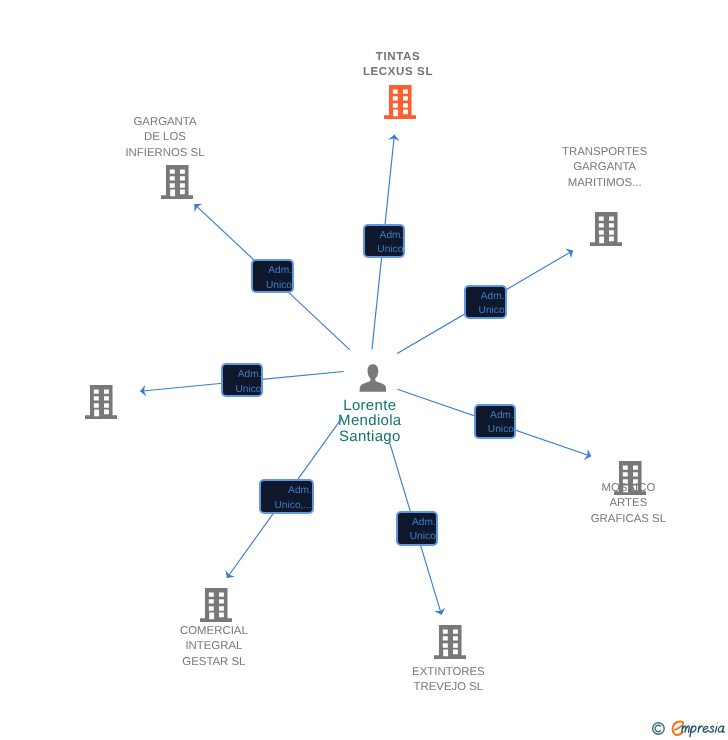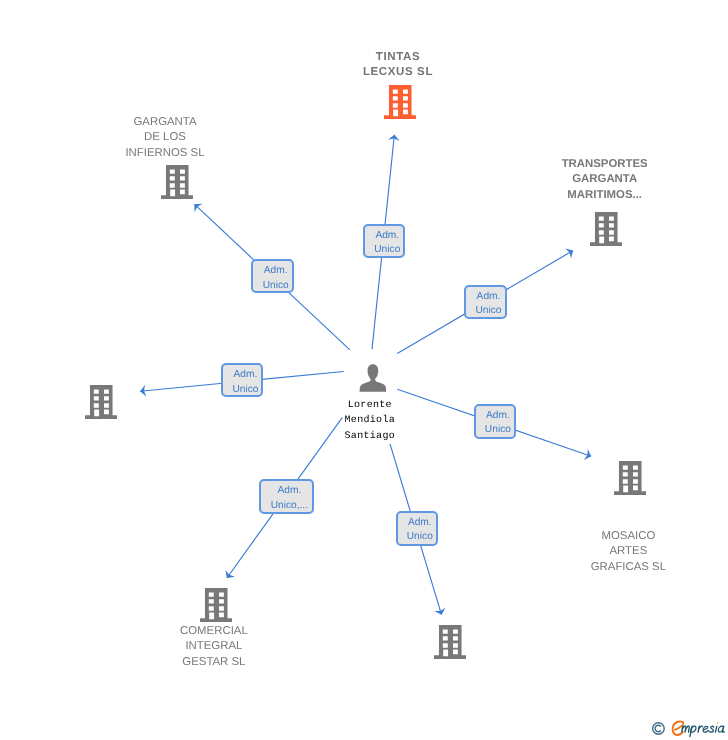--- a/index.html
+++ b/index.html
@@ -10,27 +10,27 @@
        text-rendering:geometricPrecision;}
   #stage{position:relative;width:691px;height:740px;background:#fff;}
 
   svg.edges{position:absolute;left:0;top:0;width:728px;height:740px;}
 
   .node-icon{position:absolute;}
   .node-label{position:absolute;text-align:center;color:#787878;
               font-size:11.4px;line-height:15.4px;white-space:nowrap;}
   .node-label span{display:block;}
   .node-label.hl{font-weight:bold;color:#757575;font-size:11.5px;letter-spacing:.62px;}
-  .node-label.center{font-size:10px;letter-spacing:.32px;line-height:15.4px;color:#000000;font-family:Liberation Mono, monospace;}
+  .node-label.center{font-size:15px;letter-spacing:.32px;line-height:15.4px;color:#0f766e;}
 
   .edge-label{position:absolute;box-sizing:border-box;
               border:2px solid #6198e4;border-radius:5px;
-              background:#e5e5e5;color:#3d7cc9;
+              background:#0f172a;color:#3d7cc9;
               font-size:10.2px;line-height:14.4px;
-              text-align:center;padding-left:6.0px;padding-top:3.0px;}
+              text-align:right;padding-left:6.0px;padding-top:3.0px;}
   .edge-label span{display:block;}
 
   #wm{position:absolute;left:648px;top:718px;width:80px;height:22px;}
 </style>
 </head>
 <body>
 
 <div id="stage">
 
   <svg width="0" height="0" style="position:absolute" aria-hidden="true">
@@ -76,54 +76,58 @@
 
   <div class="node-label" style="left:115px;top:115.0px;width:100px;">
     <span>GARGANTA</span>
     <span>DE LOS</span>
     <span>INFIERNOS SL</span>
   </div>
   <svg class="node-icon" style="left:161.1px;top:165px;" width="32.2" height="34.2" viewBox="0 0 31.8 33.6">
     <use href="#bld" fill="#787878"></use>
   </svg>
 
-  <div class="node-label" style="left:554.7px;top:157px;width:100px;font-weight:bold;">
+  <div class="node-label" style="left:554.7px;top:145px;width:100px;">
     <span>TRANSPORTES</span>
     <span>GARGANTA</span>
     <span>MARITIMOS...</span>
   </div>
   <svg class="node-icon" style="left:590.1px;top:212.2px;" width="32.2" height="34.2" viewBox="0 0 31.8 33.6">
     <use href="#bld" fill="#787878"></use>
   </svg>
 
   <svg class="node-icon" style="left:85.1px;top:385.1px;" width="32.2" height="34.2" viewBox="0 0 31.8 33.6">
     <use href="#bld" fill="#787878"></use>
   </svg>
 
   <svg class="node-icon" style="left:614.2px;top:461px;" width="32.2" height="34.2" viewBox="0 0 31.8 33.6">
     <use href="#bld" fill="#787878"></use>
   </svg>
-  <div class="node-label" style="left:578.4px;top:529px;width:100px;">
+  <div class="node-label" style="left:578.4px;top:481px;width:100px;">
     <span>MOSAICO</span>
     <span>ARTES</span>
     <span>GRAFICAS SL</span>
   </div>
 
   <svg class="node-icon" style="left:200.1px;top:588px;" width="32.2" height="34.2" viewBox="0 0 31.8 33.6">
     <use href="#bld" fill="#787878"></use>
   </svg>
   <div class="node-label" style="left:163.9px;top:624px;width:100px;">
     <span>COMERCIAL</span>
     <span>INTEGRAL</span>
     <span>GESTAR SL</span>
   </div>
 
   <svg class="node-icon" style="left:434.4px;top:625px;" width="32.2" height="34.2" viewBox="0 0 31.8 33.6">
     <use href="#bld" fill="#787878"></use>
   </svg>
+  <div class="node-label" style="left:398.4px;top:664.7px;width:100px;">
+    <span>EXTINTORES</span>
+    <span>TREVEJO SL</span>
+  </div>
 
   <svg class="node-icon" style="left:358.6px;top:364.2px;" width="27.8" height="28.0" viewBox="0 0 27.8 28.0">
     <path fill="#787878" d="M13.9 0.35
       C10.55 0.35 8.55 2.85 8.55 6.7
       C8.55 10.15 9.8 13.3 11.6 14.75
       C11.6 15.6 11.55 16.25 11.25 16.75
       C10.65 17.7 8.15 18.25 5.6 19.25
       C2.75 20.35 1.15 21.4 0.95 23.3
       L0.5 27.8 L27.3 27.8 L26.85 23.3
       C26.65 21.4 25.05 20.35 22.2 19.25

